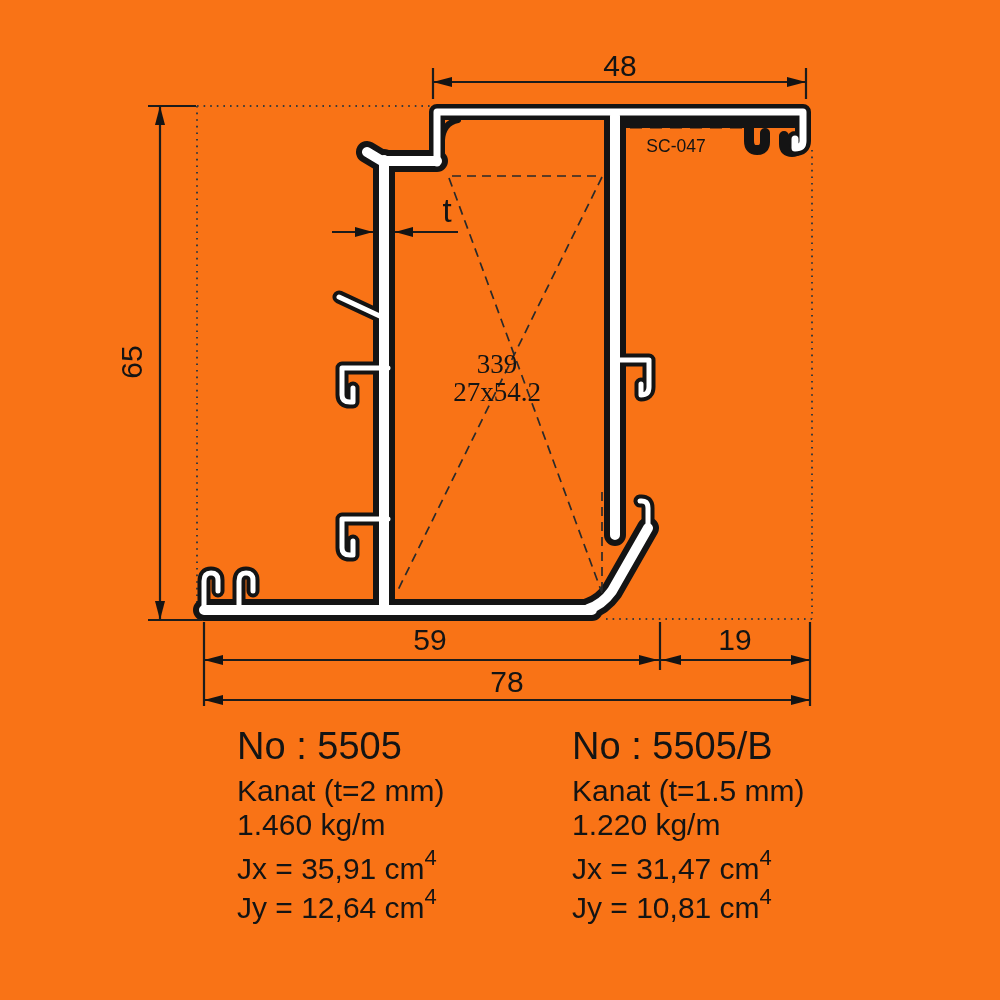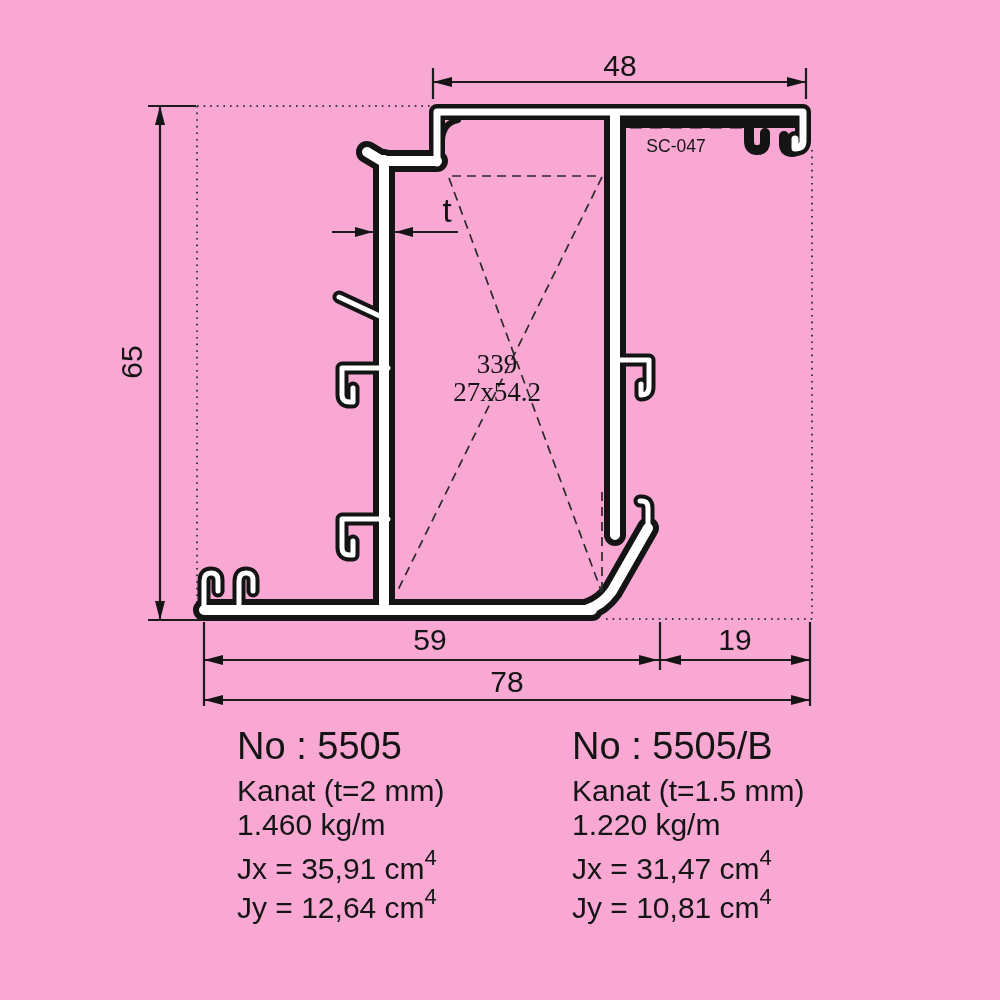--- a/index.html
+++ b/index.html
@@ -1,19 +1,19 @@
 <!DOCTYPE html>
 <html><head>
 <meta charset="utf-8">
 <style>
   html,body{margin:0;padding:0;background:#ffffff;}
   .stage{
     position:relative;
     width:1000px;height:1000px;
-    background:#f9a8d4;
+    background:#f97316;
     font-family:"Liberation Sans", sans-serif;
     overflow:hidden;
   }
   svg{position:absolute;left:0;top:0;}
   
   .k{fill:none;stroke:#141414;stroke-linecap:round;stroke-linejoin:round;}
   .w{fill:none;stroke:#ffffff;stroke-linecap:round;stroke-linejoin:round;}
   .wA{stroke-width:22px;}
   .wB{stroke-width:16px;}
   .wF{stroke-width:13px;}

